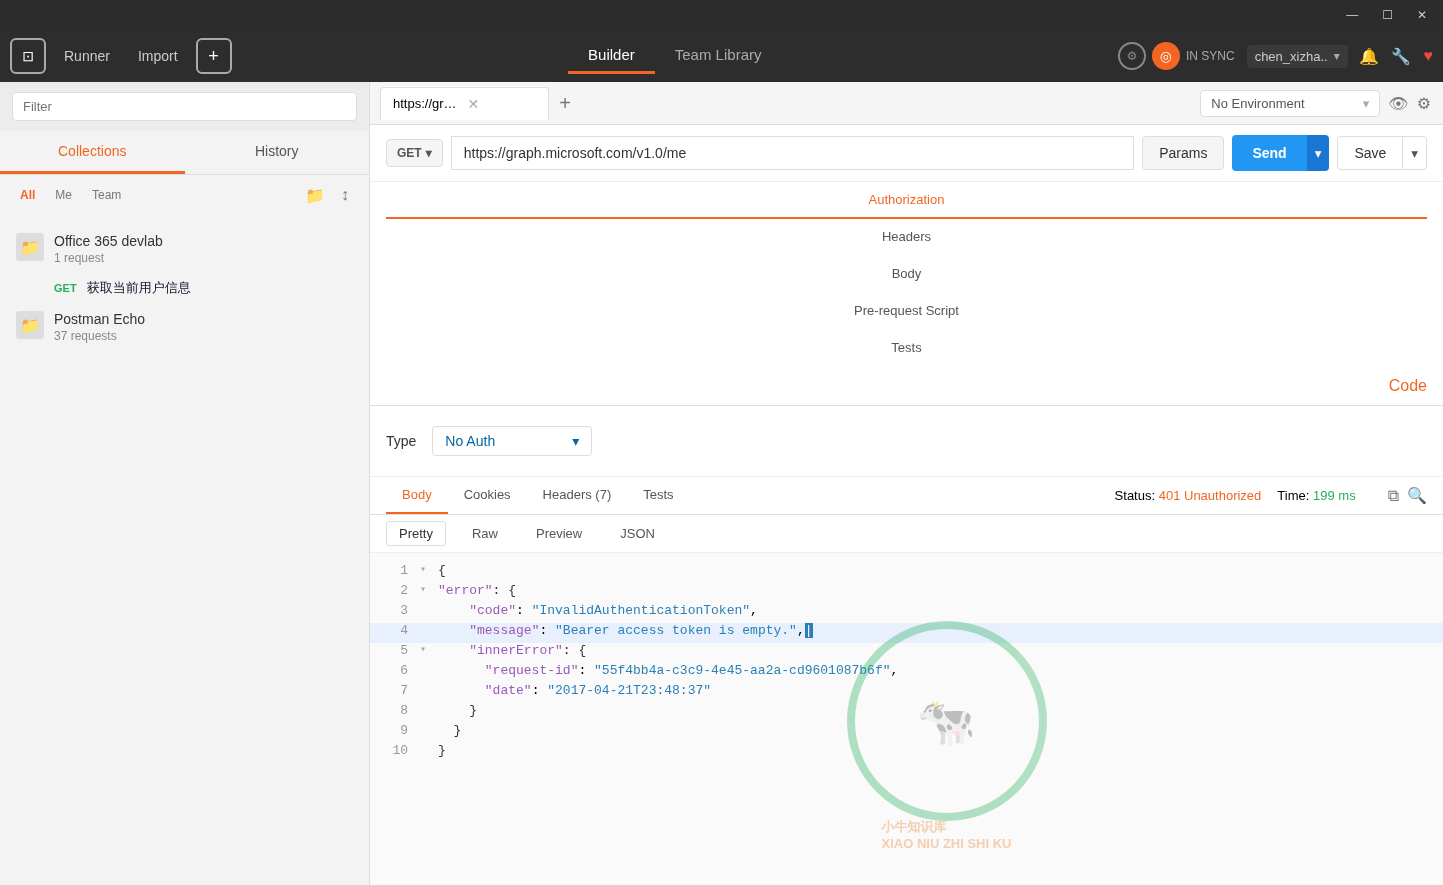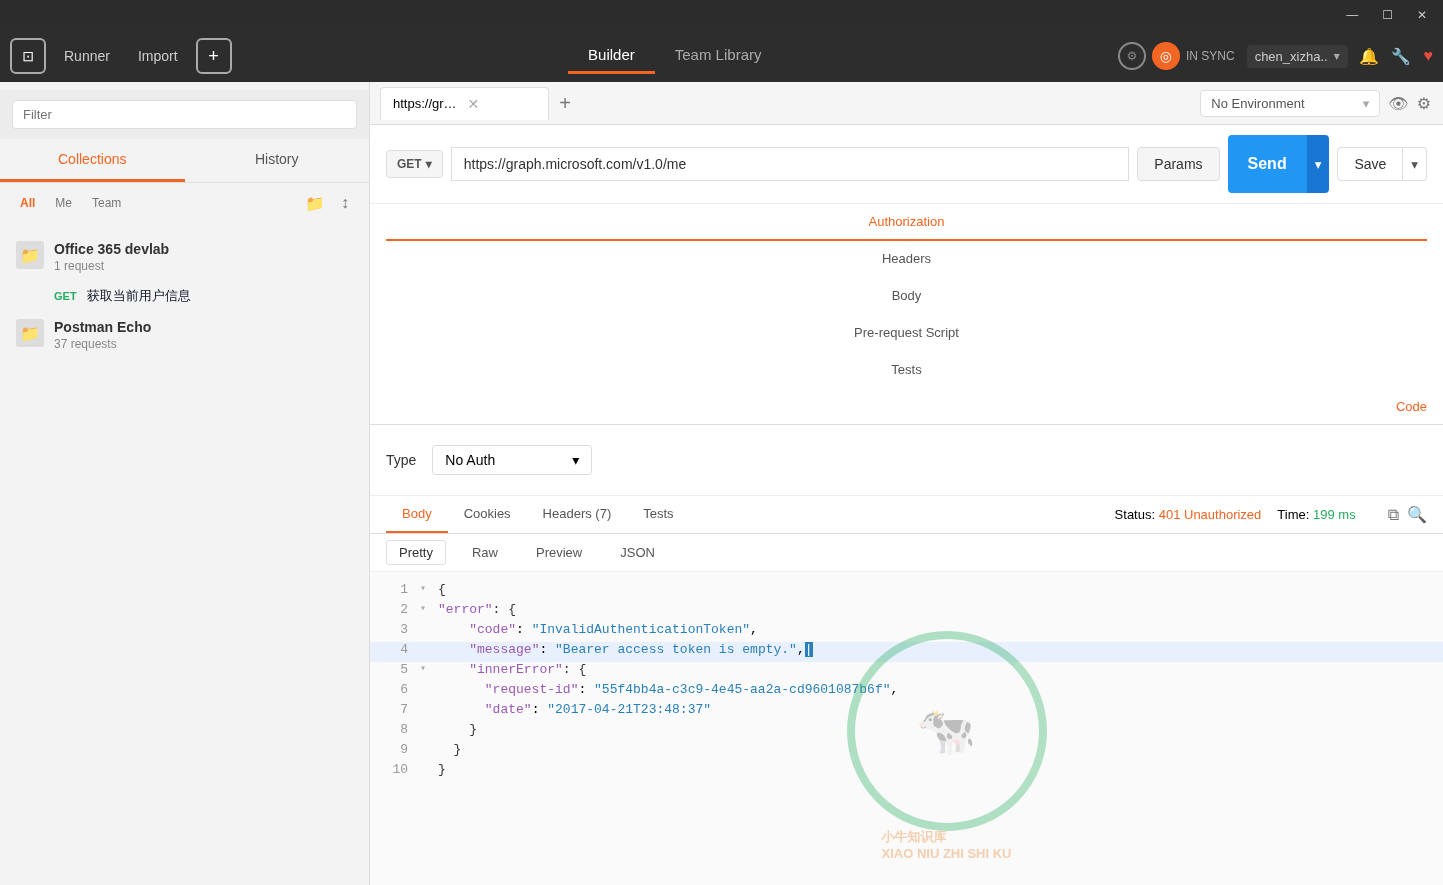--- a/index.html
+++ b/index.html
@@ -125,21 +125,20 @@
       width: 370px;
       min-width: 370px;
       background: #f3f3f3;
       border-right: 1px solid #ddd;
       display: flex;
       flex-direction: column;
     }
     .sidebar-search {
       padding: 10px 12px;
       background: #ececec;
-      margin-top: 8px;
     }
     .sidebar-search input {
       width: 100%;
       padding: 6px 10px;
       border: 1px solid #ddd;
       border-radius: 4px;
       background: white;
       font-size: 13px;
       outline: none;
     }
@@ -205,21 +204,21 @@
     }
     .collection-folder {
       width: 28px; height: 28px;
       background: #ddd;
       border-radius: 3px;
       display: flex; align-items: center; justify-content: center;
       color: #888; font-size: 16px;
       flex-shrink: 0;
     }
     .collection-info { flex: 1; }
-    .collection-name { font-size: 14px; color: #333; font-weight: 700; }
+    .collection-name { font-size: 14px; color: #333; font-weight: 400; }
     .collection-meta { font-size: 12px; color: #888; margin-top: 2px; }
     .request-item {
       display: flex;
       align-items: center;
       gap: 10px;
       padding: 6px 4px 6px 42px;
       cursor: pointer;
     }
     .method-badge {
       font-size: 11px; font-weight: bold;
@@ -302,25 +301,25 @@
       border: 1px solid #ddd;
       border-radius: 4px;
       font-size: 14px;
       cursor: pointer;
       color: #333;
     }
     .send-group {
       display: flex; align-items: stretch;
     }
     .send-btn {
-      padding: 20px 20px;
+      padding: 10px 20px;
       background: #2196F3;
       color: white;
       border: none;
-      font-size: 16px; font-weight: bold;
+      font-size: 14px; font-weight: bold;
       cursor: pointer;
       border-radius: 4px 0 0 4px;
     }
     .send-dropdown {
       padding: 8px 8px;
       background: #1976D2;
       color: white;
       border: none;
       border-radius: 0 4px 4px 0;
       cursor: pointer;
@@ -362,21 +361,21 @@
       border-bottom: 2px solid transparent;
       background: none; border-top: none; border-left: none; border-right: none;
     }
     .req-tab.active {
       color: #f26522;
       border-bottom: 2px solid #f26522;
     }
     .code-link {
       margin-left: auto;
       color: #f26522;
-      font-size: 13px;
+      font-size: 16px;
       cursor: pointer;
       padding: 10px 0;
       background: none; border: none;
     }
 
     
     .auth-section {
       padding: 20px 16px;
       display: flex;
       align-items: center;
@@ -384,21 +383,21 @@
       border-bottom: 1px solid #eee;
     }
     .auth-type-label { font-size: 14px; color: #333; }
     .auth-type-select {
       display: flex; align-items: center; gap: 6px;
       border: 1px solid #ddd;
       border-radius: 4px;
       padding: 6px 12px;
       background: white;
       cursor: pointer;
-      font-size: 14px; color: #000000;
+      font-size: 14px; color: #0369a1;
       min-width: 160px;
     }
 
     
     .response-section {
       flex: 1;
       display: flex;
       flex-direction: column;
       overflow: hidden;
     }

